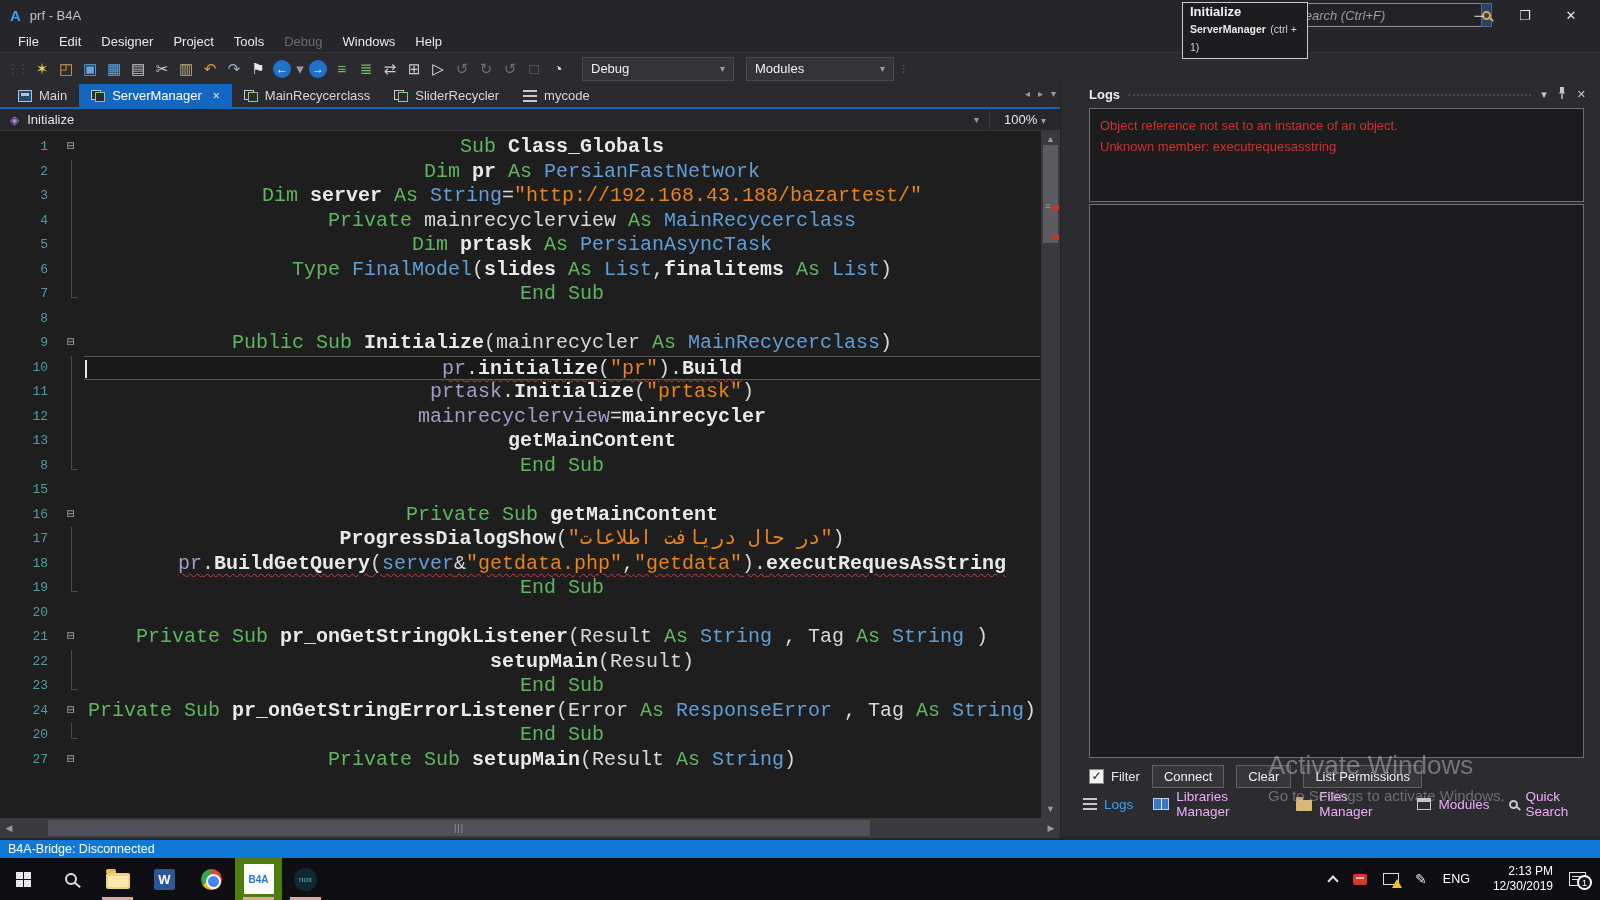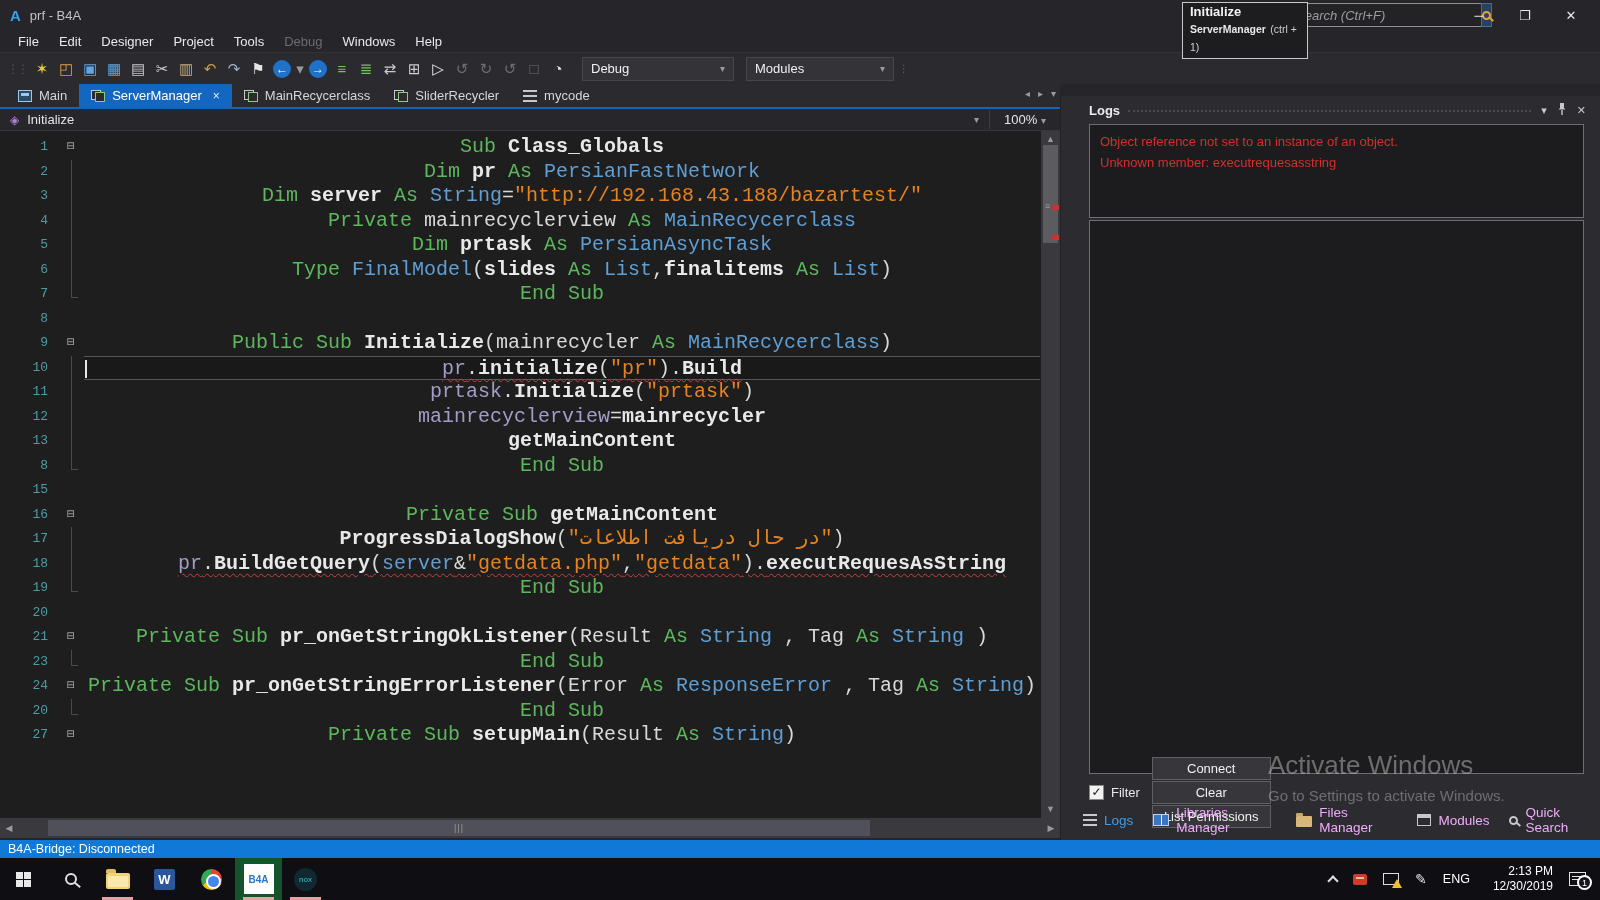--- a/index.html
+++ b/index.html
@@ -99,21 +99,21 @@
   #vthumb { position:absolute; left:2px; top:14px; width:15px; height:98px; background:#5c5c60; }
   .vmark { position:absolute; right:1px; width:7px; height:5px; background:#c83232; }
   #vgrip { position:absolute; left:4px; top:70px; color:#9a9a9a; font-size:9px; }
   #hscroll { position:absolute; left:0; top:818px; width:1060px; height:20px; background:#3a3a3e; }
   #hscroll .arr { position:absolute; top:0; width:18px; height:20px; color:#9a9a9a; font-size:9px;
     text-align:center; line-height:20px; }
   #hthumb { position:absolute; left:48px; top:2px; width:822px; height:16px; background:#50505a;
     display:flex; align-items:center; justify-content:center; color:#9a9a9a; font-size:9px; letter-spacing:1px; }
 
   
-  #sidepanel { position:absolute; left:1060px; top:96px; width:540px; height:756px; background:#2c2c30;
+  #sidepanel { position:absolute; left:1060px; top:80px; width:540px; height:756px; background:#2c2c30;
     border-left:1px solid #222226; }
   #pheader { position:absolute; left:28px; right:14px; top:4px; height:20px; display:flex;
     align-items:center; }
   #pheader .ptitle { color:#ececec; font-size:13px; font-weight:bold; margin-right:8px; }
   #pheader .leader { flex:1; border-bottom:2px dotted #4a4a4e; height:1px; margin-top:2px; }
   #pheader .hicon { color:#c8c8c8; font-size:11px; margin-left:10px; cursor:pointer; }
   .gbox { position:absolute; left:28px; right:16px; background:#1c1c1e; border:1px solid #6e6e72; }
   #errbox { top:28px; height:94px; padding:6px 10px; }
   .errline { color:#d32f2f; font-size:13px; line-height:21px; }
   #bigbox { top:124px; height:554px; }
@@ -159,21 +159,21 @@
   
   #statusbar { position:absolute; left:0; top:840px; width:1600px; height:18px; background:#1079d8;
     display:flex; align-items:center; padding-left:8px; }
   #statusbar span { color:#fff; font-size:12.5px; }
 
   
   #taskbar { position:absolute; left:0; top:858px; width:1600px; height:42px; background:#0f0f13;
     display:flex; align-items:center; }
   .tcell { width:47px; height:42px; display:flex; align-items:center; justify-content:center;
     position:relative; cursor:pointer; }
-  .tcell.appactive { background:#14532d; }
+  .tcell.appactive { background:#4d7c0f; }
   .ul { position:absolute; bottom:0; left:8px; right:8px; height:3px; background:#e4a3a3; }
   .tb-start { width:15px; height:15px;
     background:linear-gradient(#e8e8e8,#e8e8e8) 0 0/7px 7px no-repeat,
                linear-gradient(#e8e8e8,#e8e8e8) 8px 0/7px 7px no-repeat,
                linear-gradient(#e8e8e8,#e8e8e8) 0 8px/7px 7px no-repeat,
                linear-gradient(#e8e8e8,#e8e8e8) 8px 8px/7px 7px no-repeat; }
   .tb-lens { width:12px; height:12px; border:2px solid #e0e0e0; border-radius:50%; position:relative; }
   .tb-lens::after { content:''; position:absolute; width:7px; height:2px; background:#e0e0e0;
     right:-6px; bottom:-3px; transform:rotate(40deg); }
   .tb-folder { width:24px; height:16px; background:#f2d377; border-radius:2px; position:relative; margin-top:3px; }
@@ -428,20 +428,25 @@
           <span class="ln">20</span>
           <span class="fold"></span>
           <span class="codecell"></span>
         </div>
         <div class="cl">
           <span class="ln">21</span>
           <span class="fold">⊟</span>
           <span class="codecell"><span class="tk-k">Private Sub </span><span class="tk-m">pr_onGetStringOkListener</span><span class="tk-p">(</span><span class="tk-p">Result </span><span class="tk-k">As </span><span class="tk-t">String</span><span class="tk-p"> , </span><span class="tk-p">Tag </span><span class="tk-k">As </span><span class="tk-t">String</span><span class="tk-p"> )</span></span>
         </div>
         <div class="cl">
+          <span class="ln">22</span>
+          <span class="fold g-m"></span>
+          <span class="codecell"><span class="tk-p">	</span><span class="tk-m">setupMain</span><span class="tk-p">(Result)</span></span>
+        </div>
+        <div class="cl">
           <span class="ln">23</span>
           <span class="fold g-e"></span>
           <span class="codecell"><span class="tk-k">End Sub</span></span>
         </div>
         <div class="cl">
           <span class="ln">24</span>
           <span class="fold">⊟</span>
           <span class="codecell"><span class="tk-k">Private Sub </span><span class="tk-m">pr_onGetStringErrorListener</span><span class="tk-p">(</span><span class="tk-p">Error </span><span class="tk-k">As </span><span class="tk-t">ResponseError</span><span class="tk-p"> , </span><span class="tk-p">Tag </span><span class="tk-k">As </span><span class="tk-t">String</span><span class="tk-p">)</span></span>
         </div>
         <div class="cl">
@@ -484,21 +489,21 @@
       <span class="hicon">✕</span>
     </div>
     <div class="gbox" id="errbox">
         <div class="errline">Object reference not set to an instance of an object.</div>
         <div class="errline">Unknown member: executrequesasstring</div>
       </div>
     <div class="gbox" id="bigbox"></div>
     <div id="filterrow">
       <span class="checkbox">✓</span>
       <span class="cblabel">Filter</span>
-      <span id="logbuttons" style="display:flex;gap:1px;flex-direction:column;">
+      <span id="logbuttons" style="display:flex;gap:12px;">
           <button class="pbtn">Connect</button>
           <button class="pbtn">Clear</button>
           <button class="pbtn">List Permissions</button>
         </span>
     </div>
     <div id="ptabs">
         <span class="ptab active">
           <span class="mi i-logs"></span>
           <span>Logs</span>
         </span>

